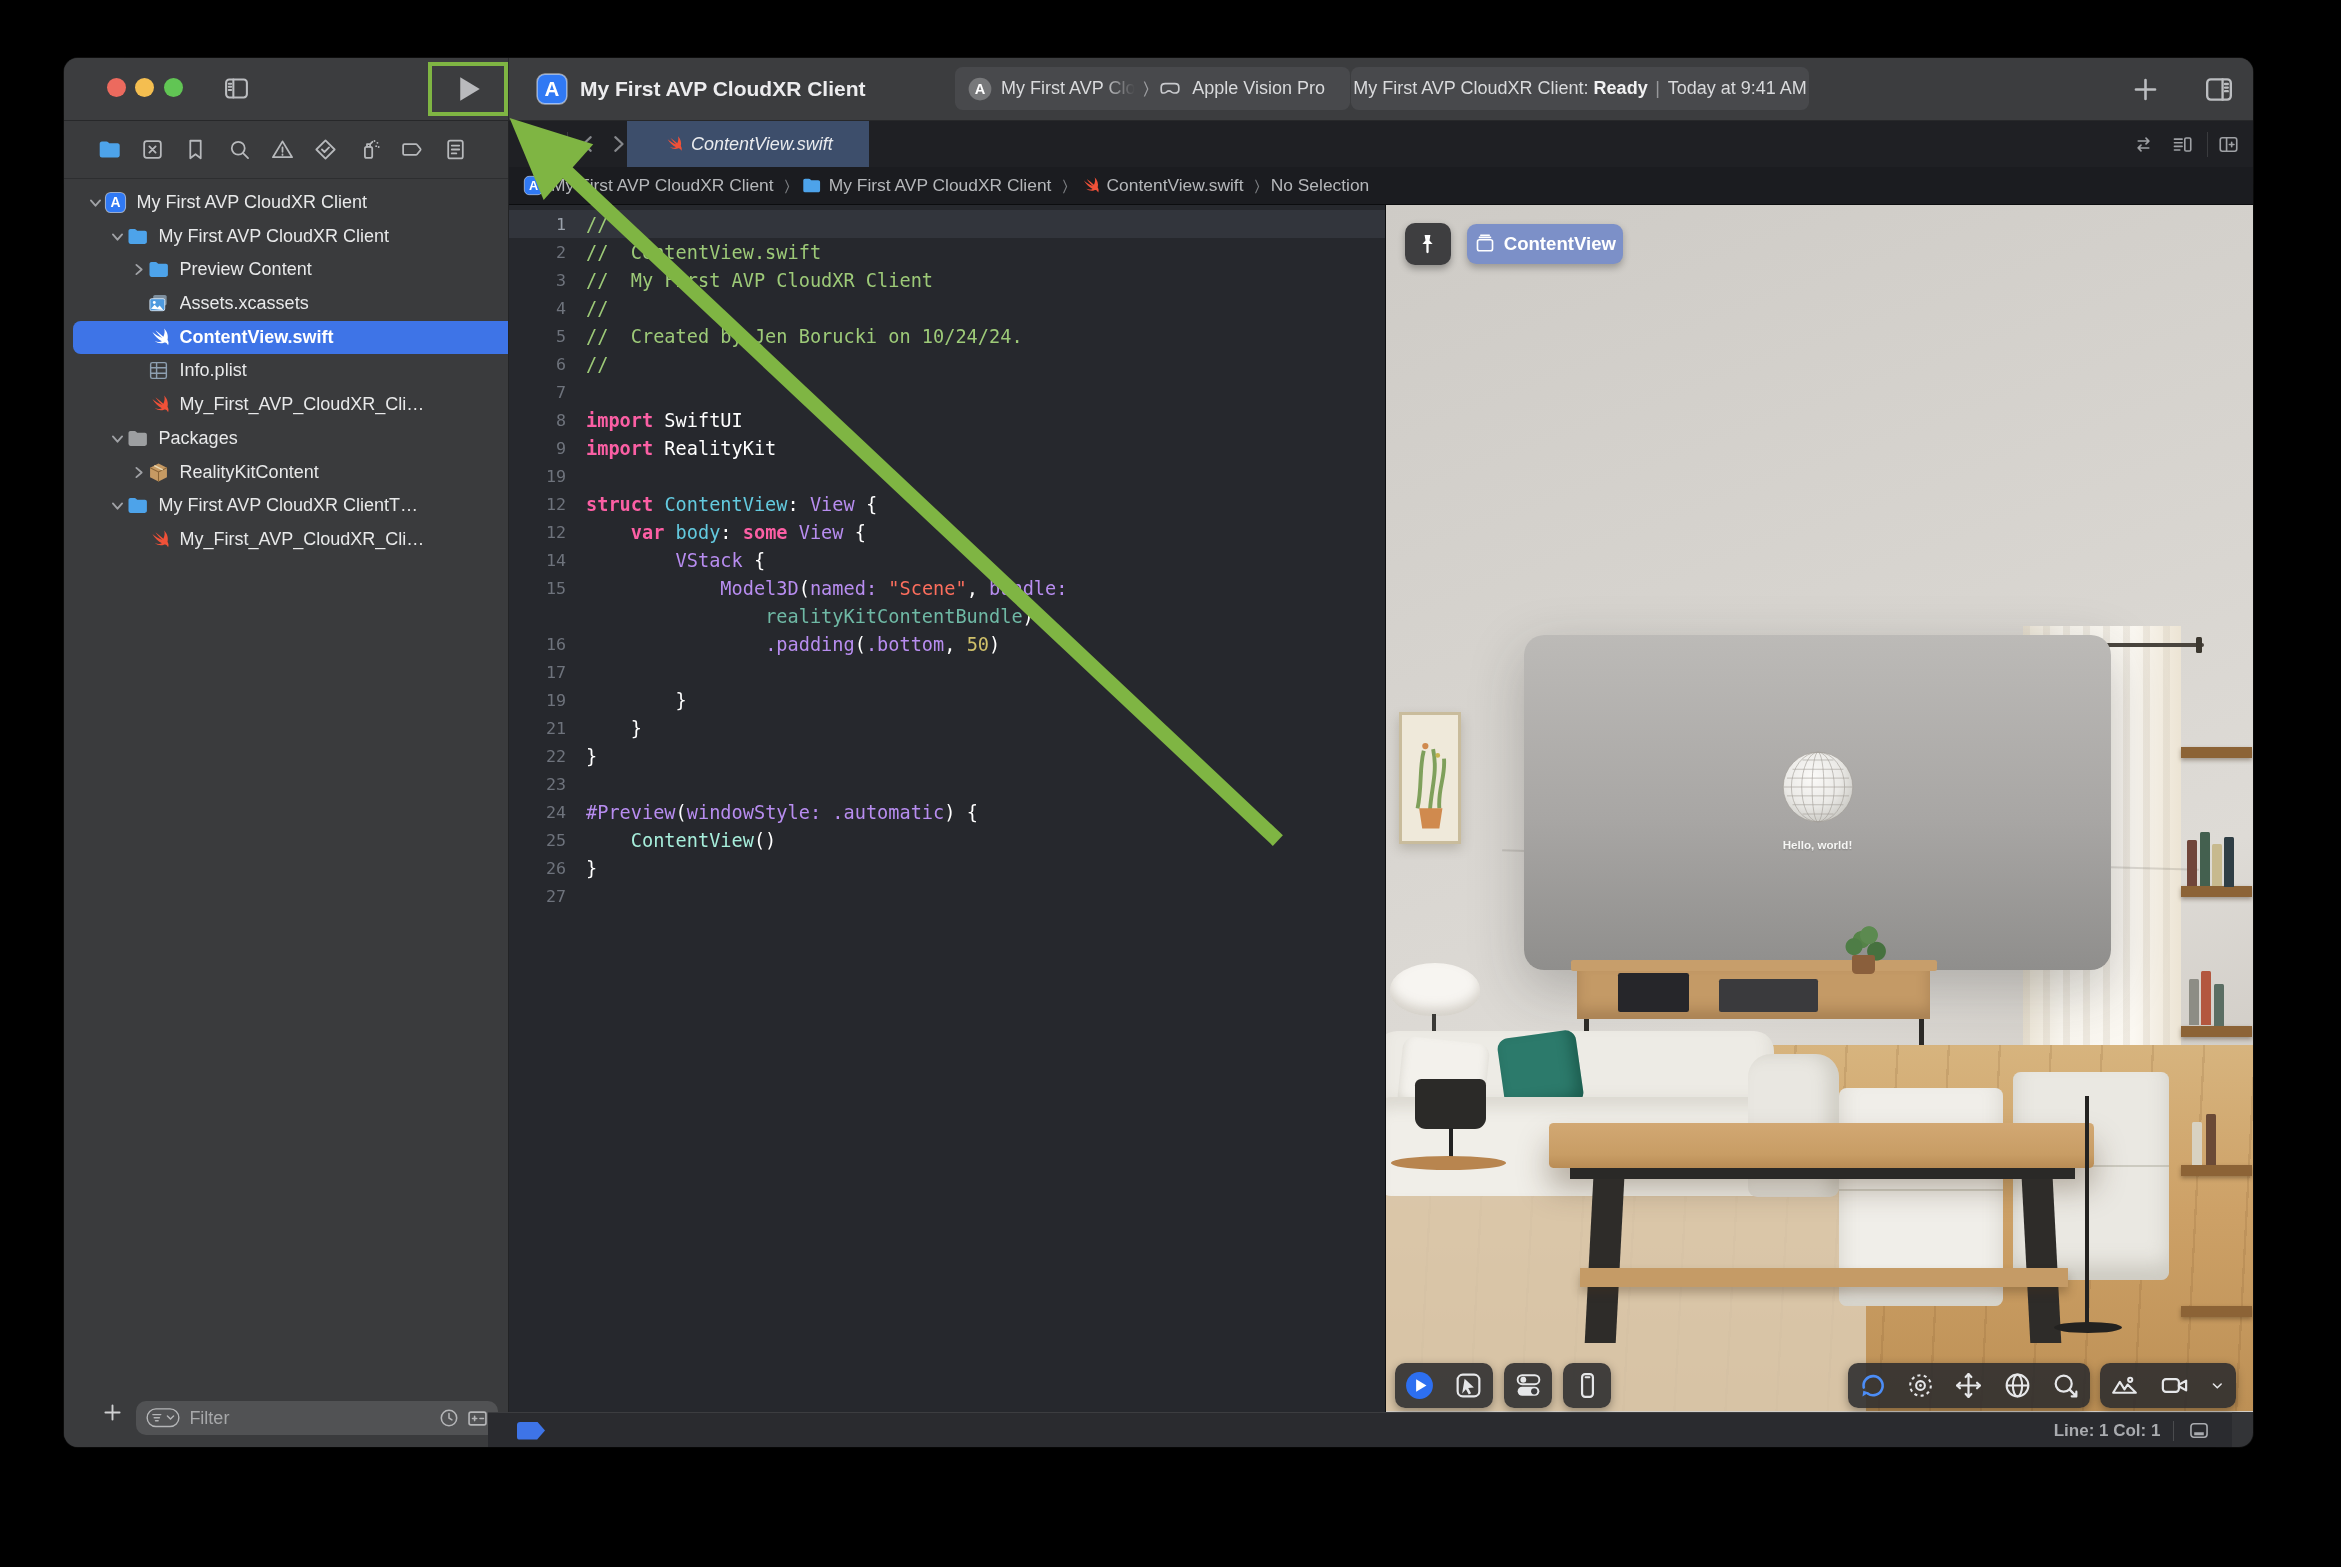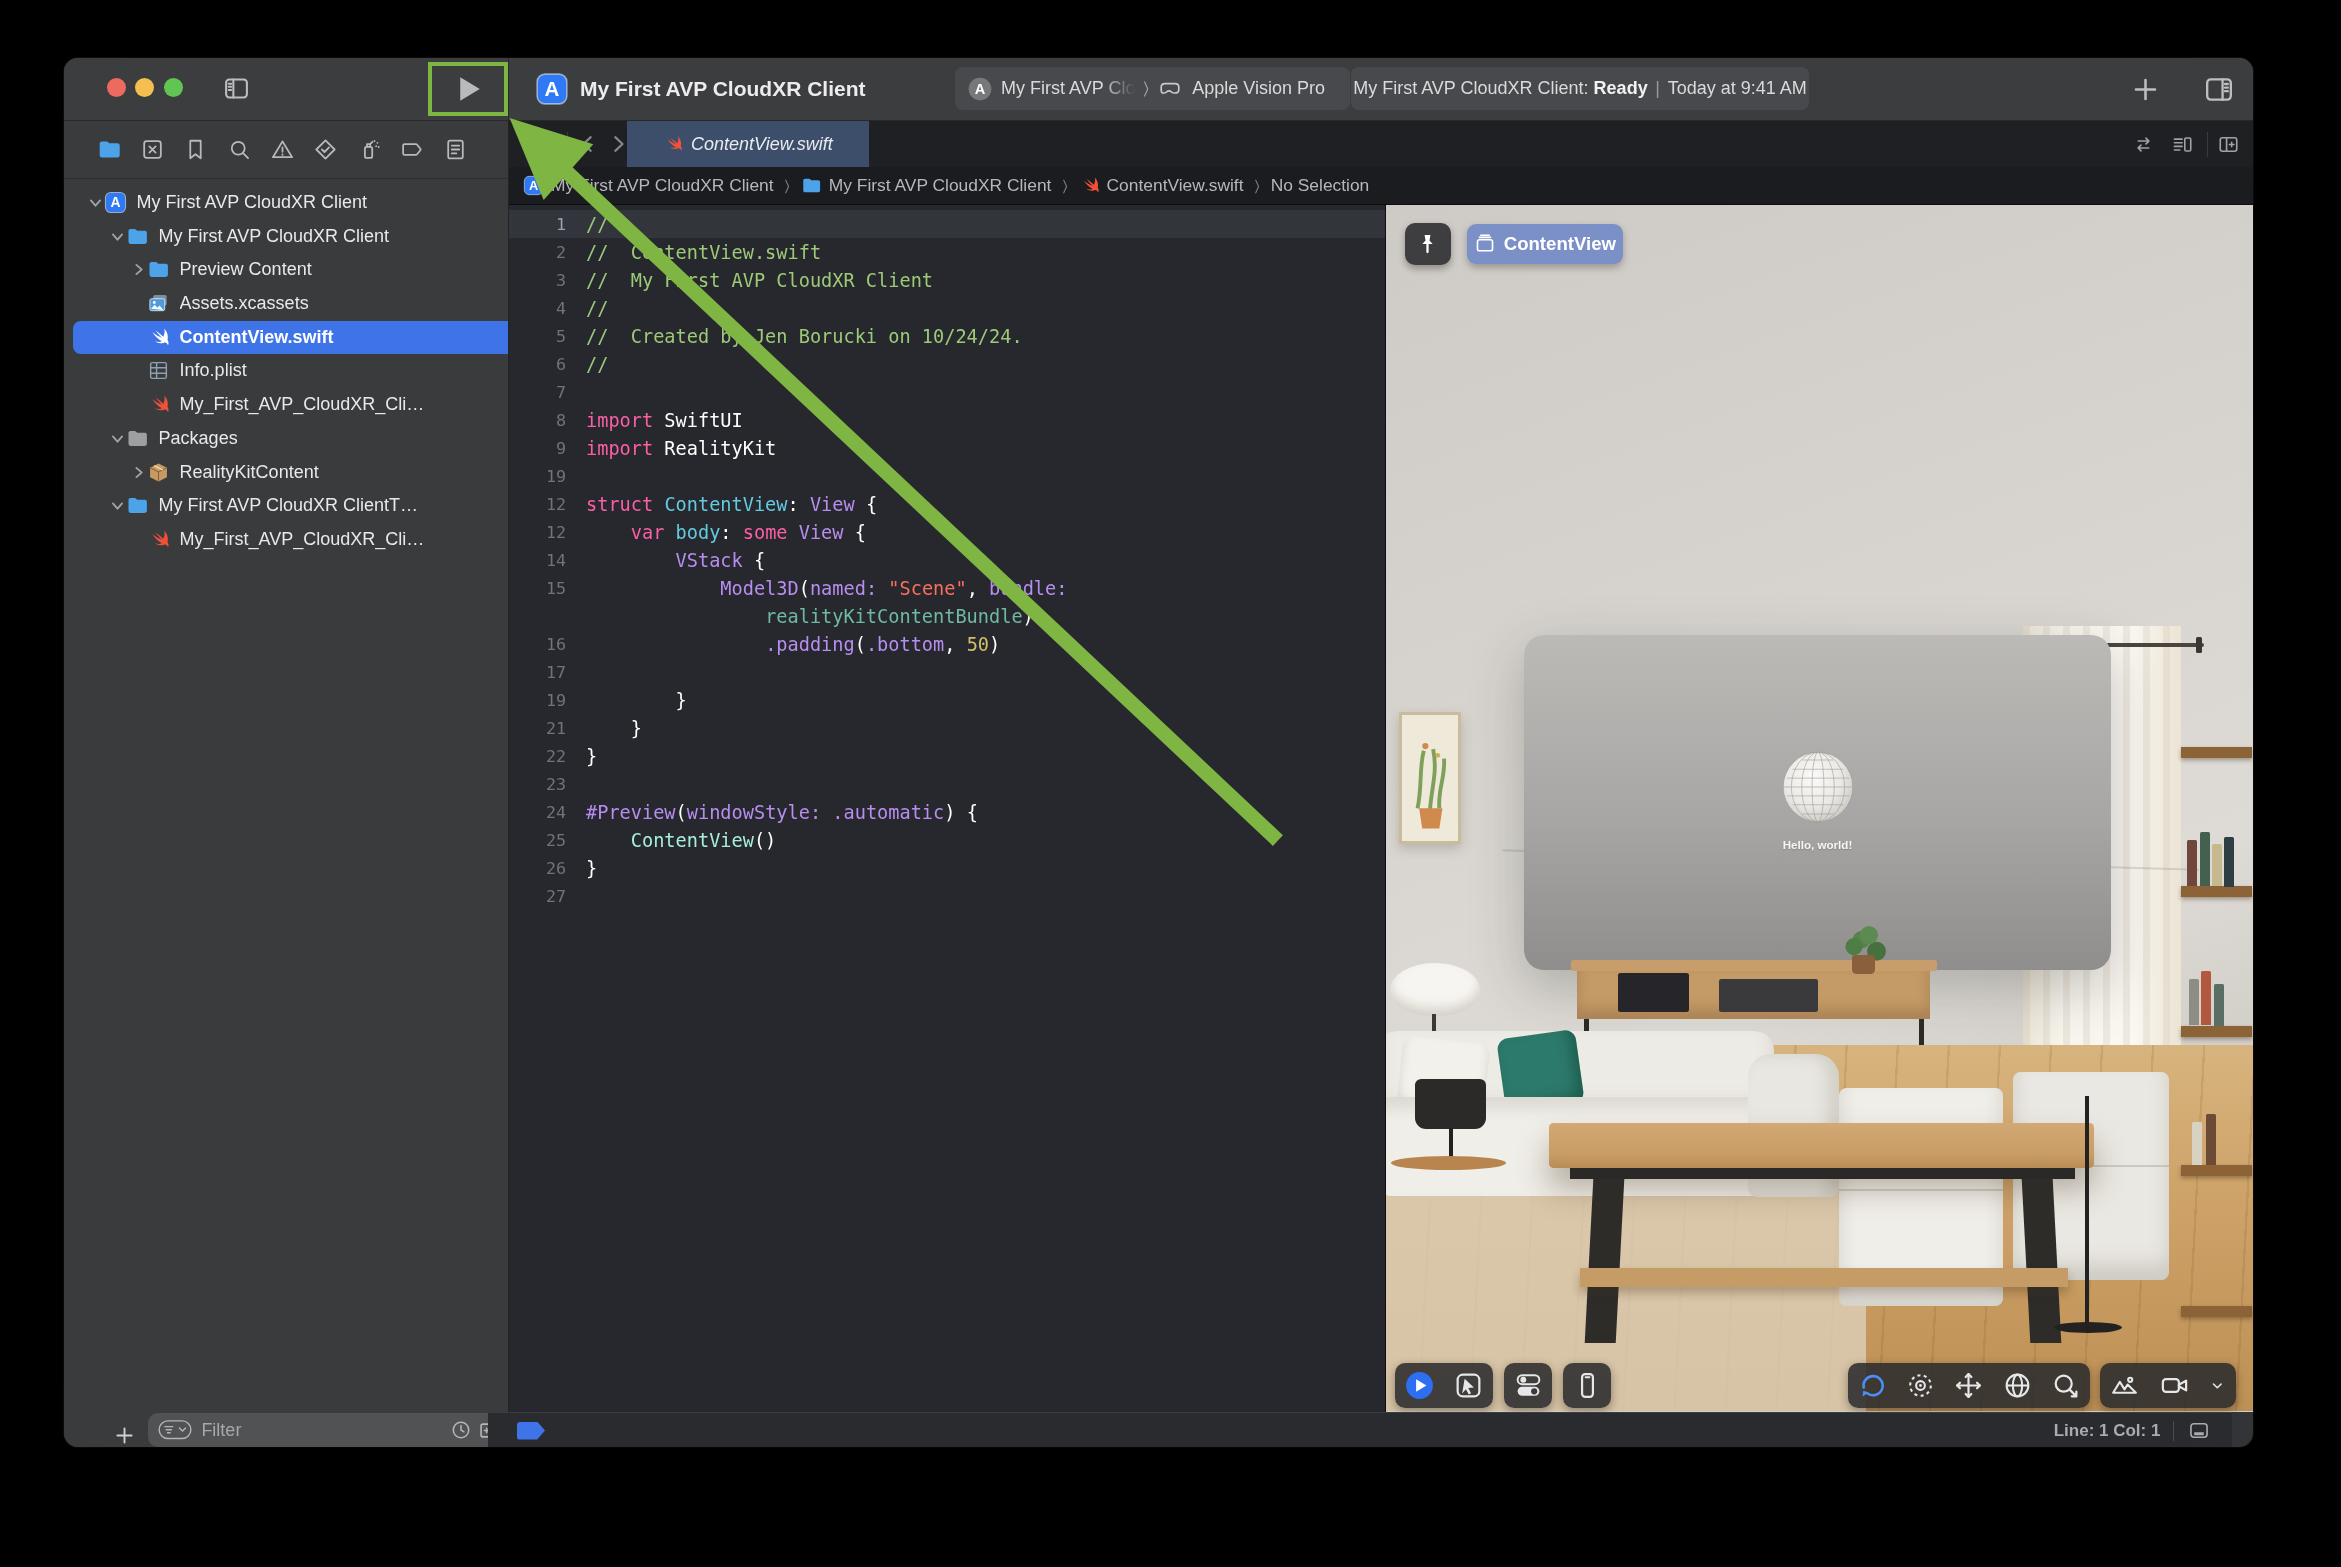--- a/index.html
+++ b/index.html
@@ -43,21 +43,21 @@
   .navtab.sel{color:#4da3ea;}
   #tree{position:absolute;left:0;top:65px;width:444px;}
   .trow{position:absolute;left:9.3px;width:426px;height:33px;display:flex;align-items:center;border-radius:7.7px;}
   .trow .disc{width:17px;height:17px;color:#a0a2a6;flex:none;}
   .trow .ticon{width:23px;height:23px;margin-right:9.3px;flex:none;}
   .trow .tlabel{font-size:18px;color:#e8e9ea;white-space:nowrap;overflow:hidden;}
   .trow.selected{background:var(--selection_blue);}
   .trow.selected .tlabel{color:#fff;font-weight:bold;}
   .icon-folder{color:#4da3ea;} .icon-folder-gray{color:#9d9fa1;}
   .icon-swift{color:#f05138;} .trow.selected .icon-swift{color:#fff;}
-  #filterbar{position:absolute;left:16px;top:1280px;width:444px;height:46px;display:flex;align-items:flex-end;}
+  #filterbar{position:absolute;left:4px;top:1280px;width:444px;height:46px;display:flex;align-items:flex-start;}
   #filter-plus{width:23px;height:23px;color:#cfd0d2;margin-left:33px;}
   #filter-field{margin-left:12.4px;width:362px;height:34px;background:#515254;border-radius:10px;
     display:flex;align-items:center;padding:0 9.3px;box-sizing:border-box;}
   #filter-oval{width:34px;height:19.4px;color:#b4b5b7;flex:none;}
   #filter-input{flex:1;background:transparent;border:none;outline:none;color:#dfe0e1;font-size:18px;
     font-family:"Liberation Sans",sans-serif;margin:0 7.7px;min-width:0;}
   #filter-input::placeholder{color:#a7a8aa;}
   #filter-clock{width:22px;height:22px;color:#b4b5b7;flex:none;margin-right:6.2px;}
   #filter-pm{width:23px;height:23px;color:#b4b5b7;flex:none;}
 
@@ -81,21 +81,21 @@
 
   
   #editor{position:absolute;left:445px;top:147px;width:877px;height:1207px;background:#26282d;overflow:hidden;}
   #code{position:absolute;left:0;top:5.4px;width:100%;}
   .crow{display:flex;height:28px;align-items:center;}
   .crow.hl{background:#32353c;}
   .ln{width:77px;flex:none;text-align:right;padding-right:20px;box-sizing:border-box;
     font-family:"DejaVu Sans Mono","Liberation Mono",monospace;font-size:16.7px;color:#6e737c;}
   .crow.hl .ln{color:#9aa1ab;}
   .cl{font-family:"DejaVu Sans Mono","Liberation Mono",monospace;font-size:18.6px;white-space:pre;color:#fff;}
-  .cl .p{color:#ffffff;} .cl .c{color:var(--comment);} .cl .k{color:var(--keyword);font-weight:normal;}
+  .cl .p{color:#ffffff;} .cl .c{color:var(--comment);} .cl .k{color:var(--keyword);font-weight:bold;}
   .cl .t{color:var(--type);} .cl .v{color:var(--call);} .cl .str{color:var(--string);}
   .cl .num{color:var(--number);} .cl .m{color:var(--mint);} .cl .ml{color:var(--mintlight);}
 
   
   #preview{position:absolute;left:1322px;top:147px;width:867px;height:1207px;overflow:hidden;
     background:linear-gradient(160deg,#cecbc6 0%,#d8d5d0 40%,#dedbd6 62%,#d3cfc9 75%);}
   #pvdiv{position:absolute;left:1321px;top:147px;width:0.8px;height:1207px;background:#0c0d0f;}
   .room-el{position:absolute;}
   #wall-left{left:0;top:403px;width:155px;height:465px;background:linear-gradient(90deg,#f3e9d1,#ead fcc 55%,rgba(234,224,204,0));}
   #wallline{left:116px;top:654px;width:697px;height:2.3px;background:rgba(118,112,104,.22);transform:rotate(1.6deg);}

